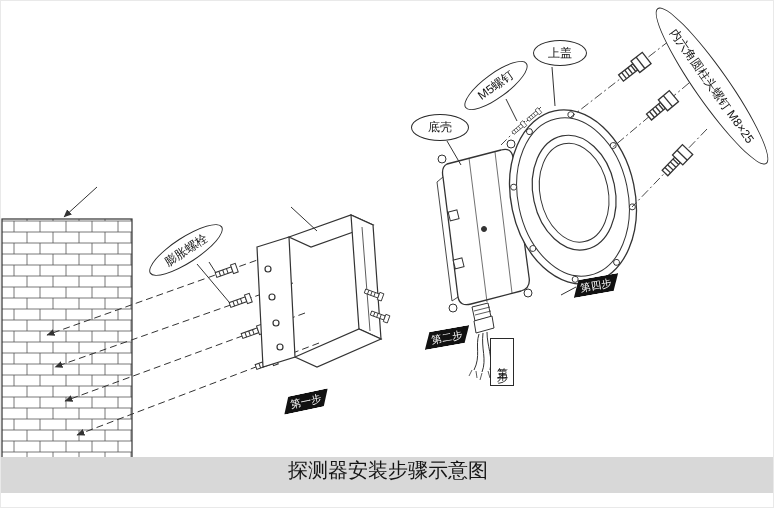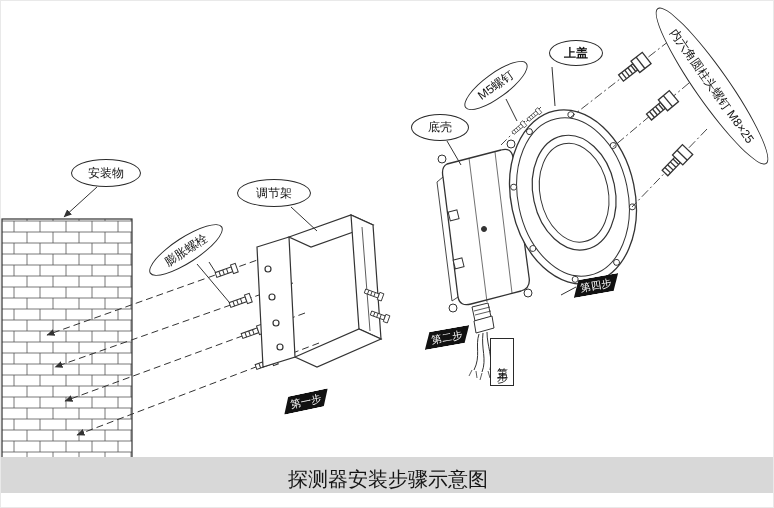--- a/index.html
+++ b/index.html
@@ -20,21 +20,21 @@
     clip-path:polygon(16% 0,100% 0,84% 100%,0 100%); z-index:3; white-space:nowrap;
   }
   .vstep {
     position:absolute; border:1px solid #2a2a2a; background:#fff;
     writing-mode:vertical-rl; text-orientation:upright; letter-spacing:2px;
     font-size:11px; color:#111; display:flex; align-items:center; justify-content:center;
     box-sizing:border-box; z-index:3;
   }
   .titlebar {
     position:absolute; left:0; top:456px; width:774px; height:36px;
-    background:var(--title-bar-bg,#d8d8d8); display:flex; align-items:flex-end;
+    background:var(--title-bar-bg,#d8d8d8); display:flex; align-items:flex-start;
     justify-content:center; z-index:4;
   }
   .titlebar span { font-size:20px; color:#141414; }
 </style>
 </head>
 <body>
 
 <div id="stage">
 
   <svg class="linework" width="774" height="508" viewBox="0 0 774 508">
@@ -158,31 +158,29 @@
       <line x1="208" y1="261" x2="215" y2="272"></line>
       <line x1="196" y1="263" x2="228" y2="301"></line>
       <line x1="290" y1="206" x2="316" y2="230"></line>
       <line x1="446" y1="140" x2="460" y2="164"></line>
       <line x1="505" y1="98" x2="516" y2="120"></line>
       <line x1="551" y1="66" x2="554" y2="105"></line>
       <line x1="575" y1="286" x2="560" y2="294"></line>
     </g>
   </svg>
 
-  <div class="callout" style="left:70px; top:158px; width:70px; height:28px;">安装物</div>
 
   <div class="callout" style="left:142px; top:236px; width:86px; height:26px; transform:rotate(-33deg);">膨胀螺栓</div>
 
-  <div class="callout" style="left:236px; top:178px; width:74px; height:28px;">调节架</div>
 
   <div class="callout" style="left:410px; top:113px; width:58px; height:27px;font-family:Liberation Serif, serif;">底壳</div>
 
   <div class="callout" style="left:457px; top:72px; width:76px; height:25px; transform:rotate(-36deg);">M5螺钉</div>
 
-  <div class="callout" style="left:548px; top:39px; width:54px; height:26px;font-weight:bold;">上盖</div>
+  <div class="callout" style="left:532px; top:39px; width:54px; height:26px;">上盖</div>
 
   <div class="callout" style="left:616px; top:68px; width:190px; height:34px; transform:rotate(55deg); font-size:12px;">内六角圆柱头螺钉 M8×25</div>
 
   <div class="flag" style="left:281px; top:392px; width:48px; height:17px; transform:rotate(-12deg);">第一步</div>
 
   <div class="flag" style="left:422px; top:328px; width:48px; height:17px; transform:rotate(-10deg);">第二步</div>
 
   <div class="vstep" style="left:489px; top:337px; width:24px; height:48px;">第三步</div>
 
   <div class="flag" style="left:571px; top:276px; width:48px; height:17px; transform:rotate(-10deg);">第四步</div>

